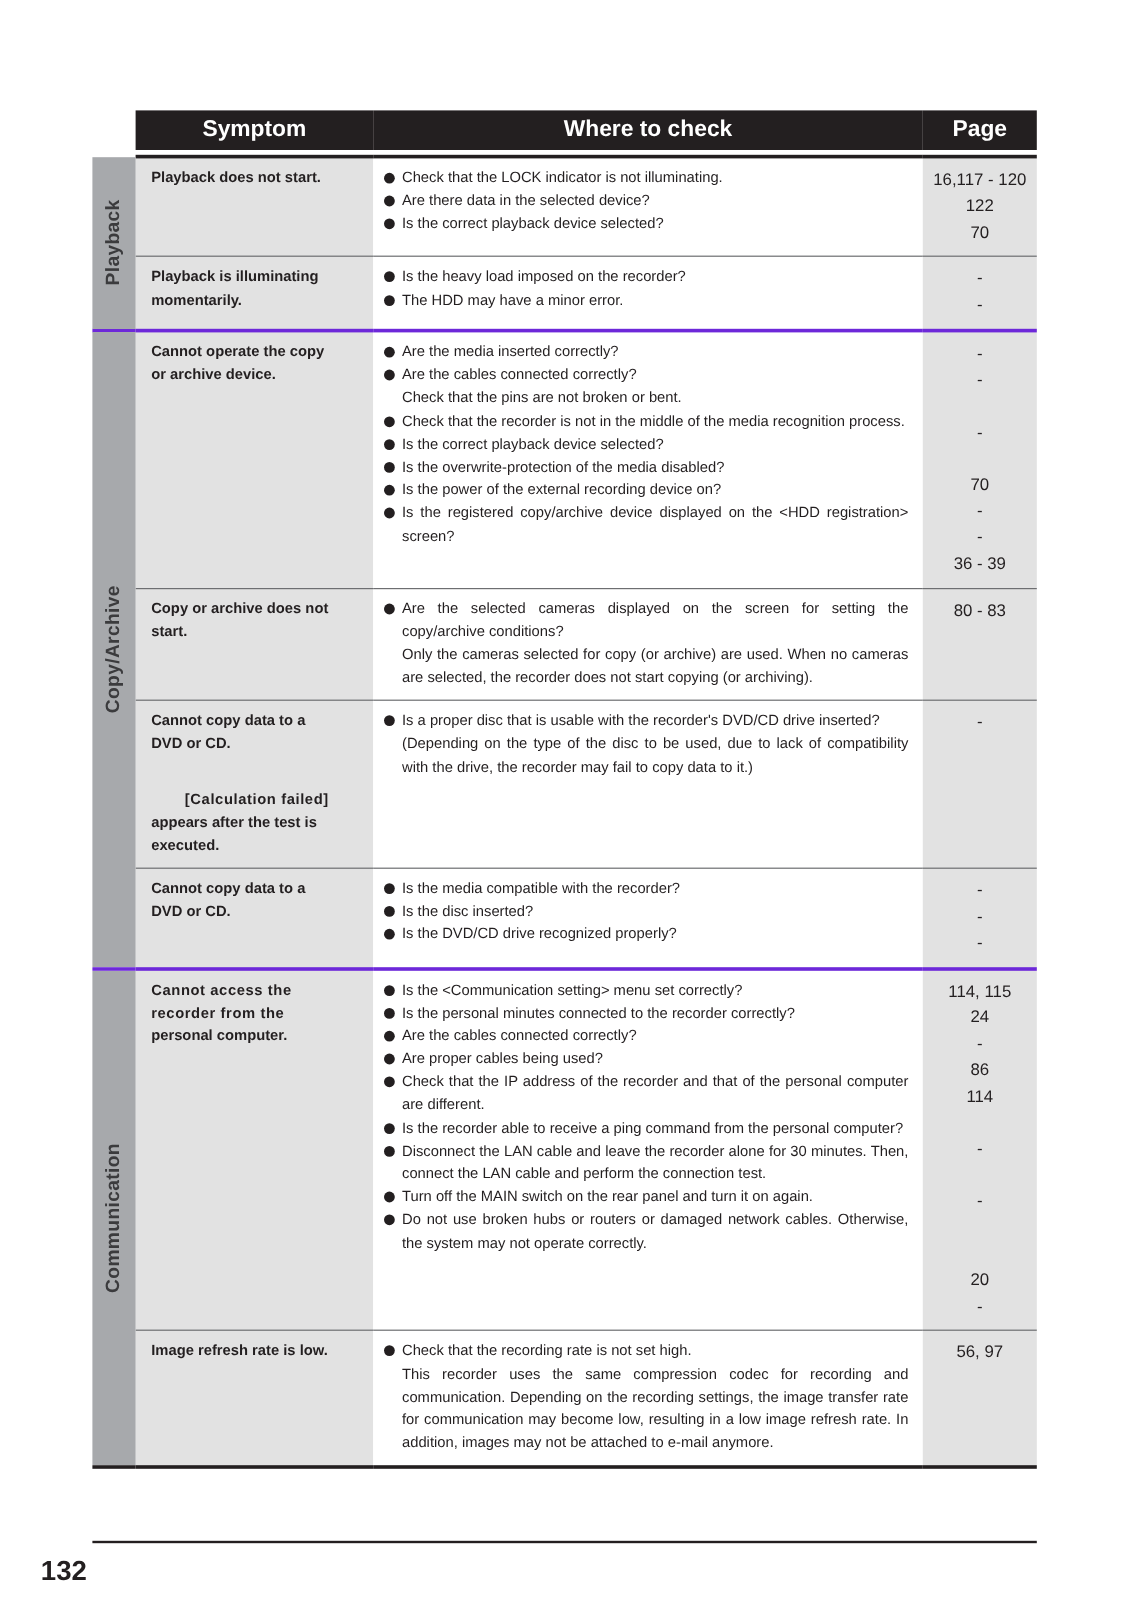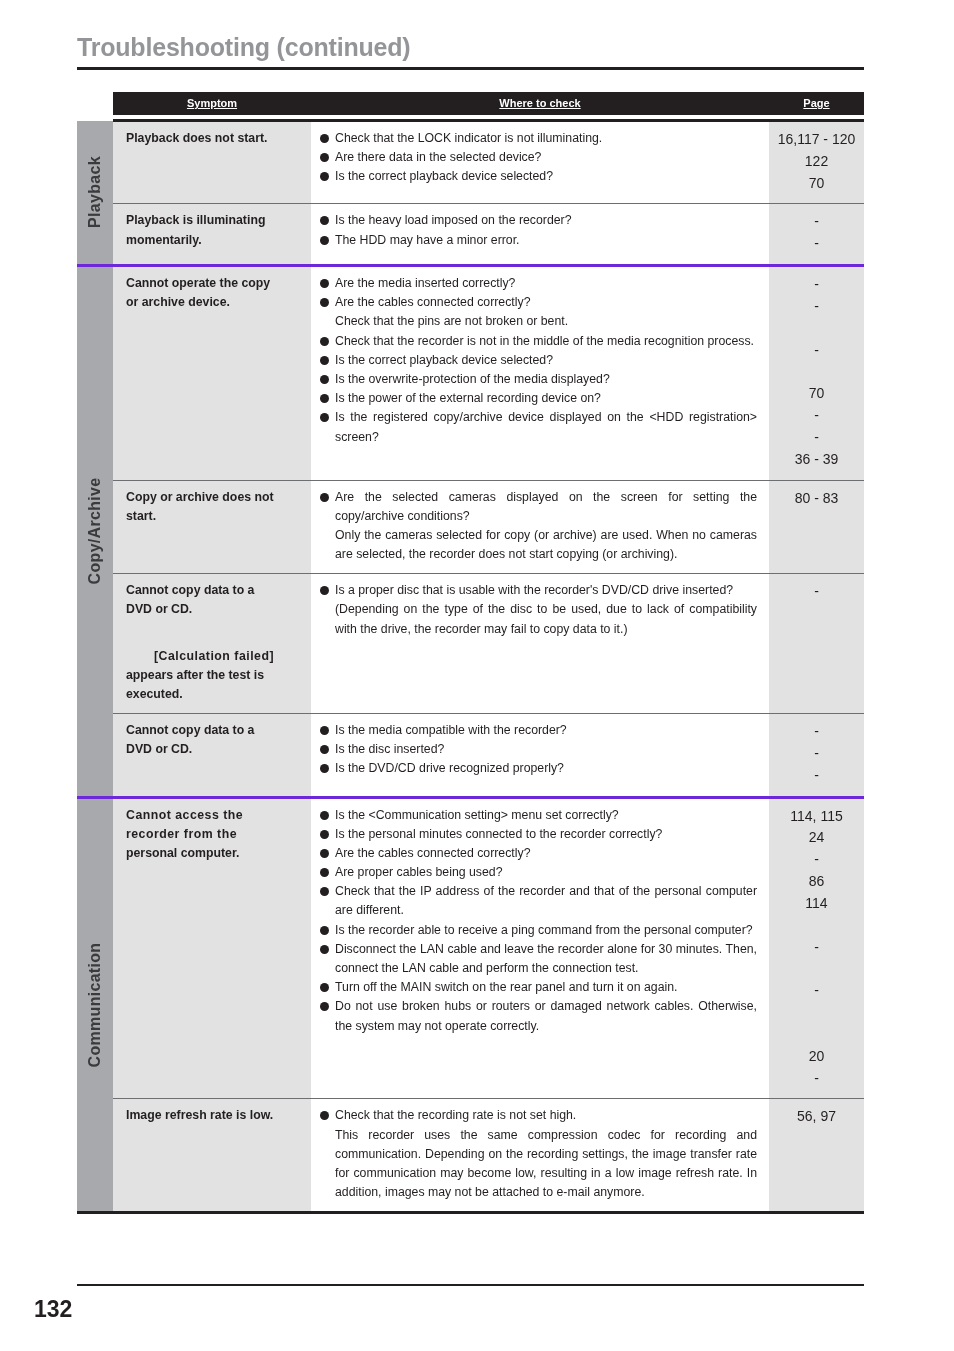--- a/index.html
+++ b/index.html
@@ -55,26 +55,25 @@
     table-layout: fixed;
   }
   .tbl col.c-side  { width: 36px; }
   .tbl col.c-symp  { width: 198px; }
   .tbl col.c-check { width: 458px; }
   .tbl col.c-page  { width: 95px; }
 
   .hdr th {
     background: #231f20;
     color: #ffffff;
-    font-size: 11px;
+    font-size: 19px;
     font-weight: bold;
     text-align: center;
     padding: 5px 0 6px 0;
     border: none;
-    text-decoration: underline;
   }
   .hdr th.h-gap {
     background: #ffffff;
     padding: 0;
   }
 
   .spacer-row td { height: 4px; padding: 0; background: #ffffff; border: none; }
 
   td.side {
     background: #a7a9ac;
@@ -177,24 +176,20 @@
     font-size: 23px;
     font-weight: bold;
     color: #231f20;
   }
 </style>
 </head>
 <body>
 
 <div class="page">
 
-  <div class="title-wrap">
-    <div class="page-title">Troubleshooting (continued)</div>
-    <div class="title-rule"></div>
-  </div>
 
   <table class="tbl">
     <colgroup>
       <col class="c-side">
         <col class="c-symp">
         <col class="c-check">
         <col class="c-page">
     </colgroup>
     <tbody>
 
@@ -260,21 +255,21 @@
         <td class="symptom">
           <p>Cannot operate the copy</p>
           <p>or archive device.</p>
         </td>
         <td class="check">
           <ul>
             <li><span class="dot"></span><span>Are the media inserted correctly?</span></li>
             <li><span class="dot"></span><span>Are the cables connected correctly?</span><span class="sub">Check that the pins are not broken or bent.</span></li>
             <li><span class="dot"></span><span>Check that the recorder is not in the middle of the media recognition process.</span></li>
             <li><span class="dot"></span><span>Is the correct playback device selected?</span></li>
-            <li><span class="dot"></span><span>Is the overwrite-protection of the media displayed?</span></li>
+            <li><span class="dot"></span><span>Is the overwrite-protection of the media disabled?</span></li>
             <li><span class="dot"></span><span>Is the power of the external recording device on?</span></li>
             <li><span class="dot"></span><span>Is the registered copy/archive device displayed on the &lt;HDD registration&gt; screen?</span></li>
           </ul>
         </td>
         <td class="pagecol">
           <div>-</div>
           <div>-</div>
           <div class="sp">-</div>
           <div>-</div>
           <div class="sp">-</div>

